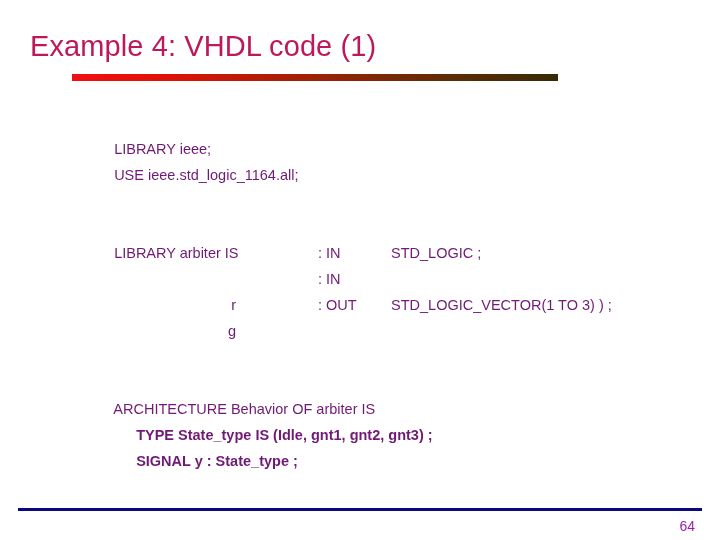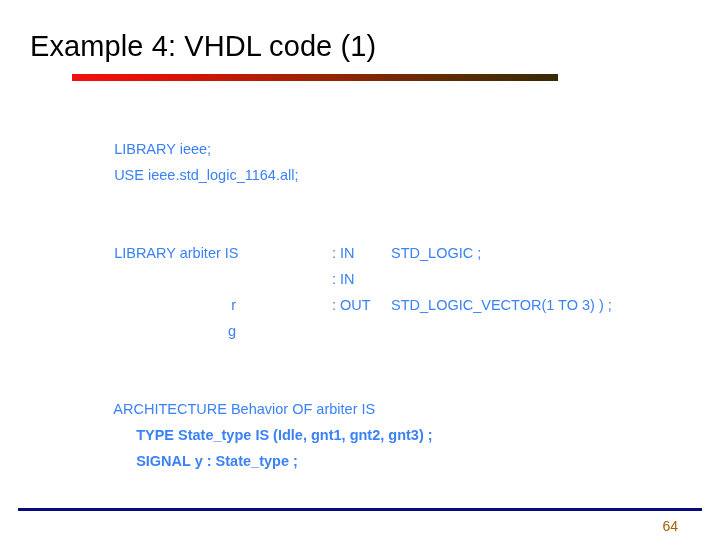--- a/index.html
+++ b/index.html
@@ -17,21 +17,21 @@
   }
 
   
   #slide-title {
     position: absolute;
     left: 30px;
     top: 29px;
     font-size: 29px;
     line-height: 34px;
     font-weight: 400;
-    color: #000000;
+    color: #be185d;
     letter-spacing: 0.1px;
     white-space: nowrap;
   }
 
   
   #title-rule {
     position: absolute;
     left: 72px;
     top: 74px;
     width: 486px;
@@ -39,37 +39,36 @@
     background: linear-gradient(to right, #f11010 0%, #e01208 18%, #9c2205 50%, #5c2c04 78%, #362a06 100%);
   }
 
   
   #code-body {
     position: absolute;
     left: 98px;
     top: 110px;
     width: 600px;
     font-size: 14.5px;
-    color: #3b82f6;
+    color: #701a75;
   }
   .code-line {
     position: relative;
     height: 26px;
     line-height: 26px;
     white-space: pre;
   }
   .code-line.blank {
     height: 26px;
   }
   
   .col-dir {
     position: absolute;
     left: 220px;
     top: 0;
-    margin-left: 14px;
   }
   .col-type {
     position: absolute;
     left: 293px;
     top: 0;
   }
   .ind1 { padding-left: 16px; }
   .ind2 { padding-left: 22px; font-weight: bold; }
   .port-arg {
     display: inline-block;
@@ -81,24 +80,24 @@
   #footer-rule {
     position: absolute;
     left: 18px;
     top: 508px;
     width: 684px;
     height: 3px;
     background: #0a0a80;
   }
   #page-number {
     position: absolute;
-    right: 42px;
+    right: 25px;
     top: 518px;
     font-size: 14px;
-    color: #a16207;
+    color: #a21caf;
     text-align: right;
   }
 </style>
 </head>
 <body>
 
 <div id="slide-title">Example 4: VHDL code (1)</div>
 
 <div id="title-rule"></div>
 

